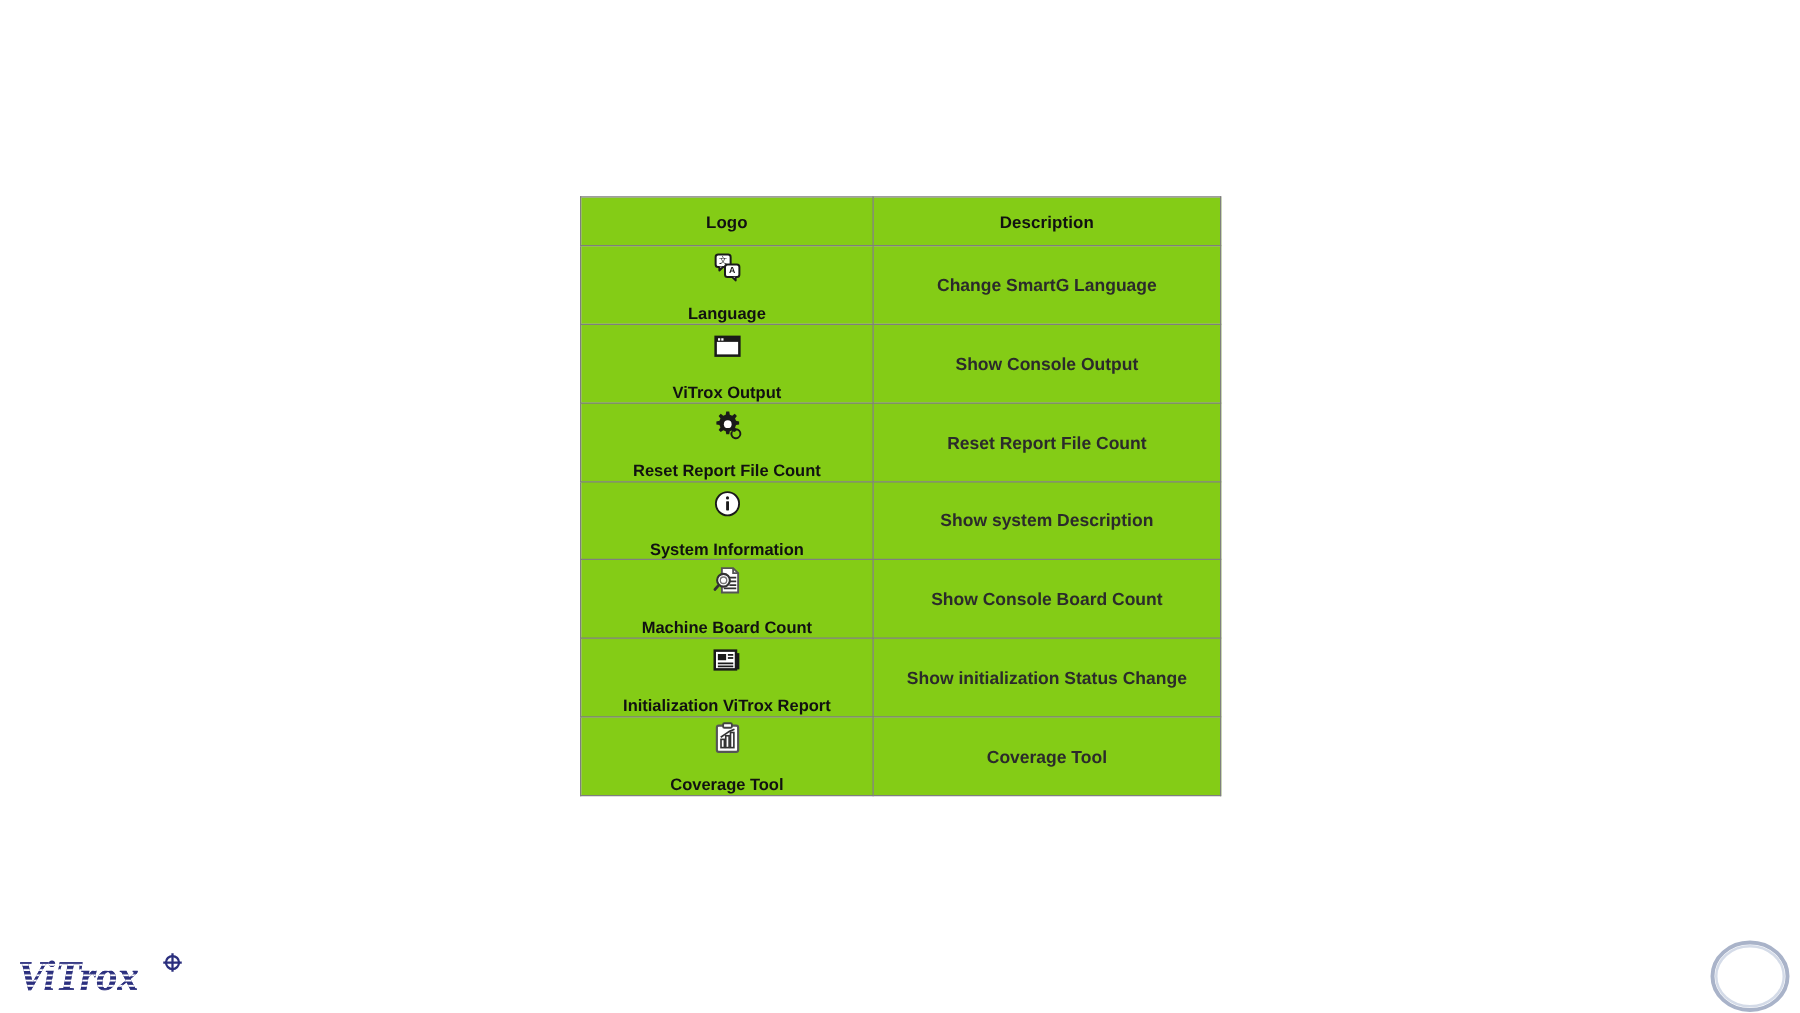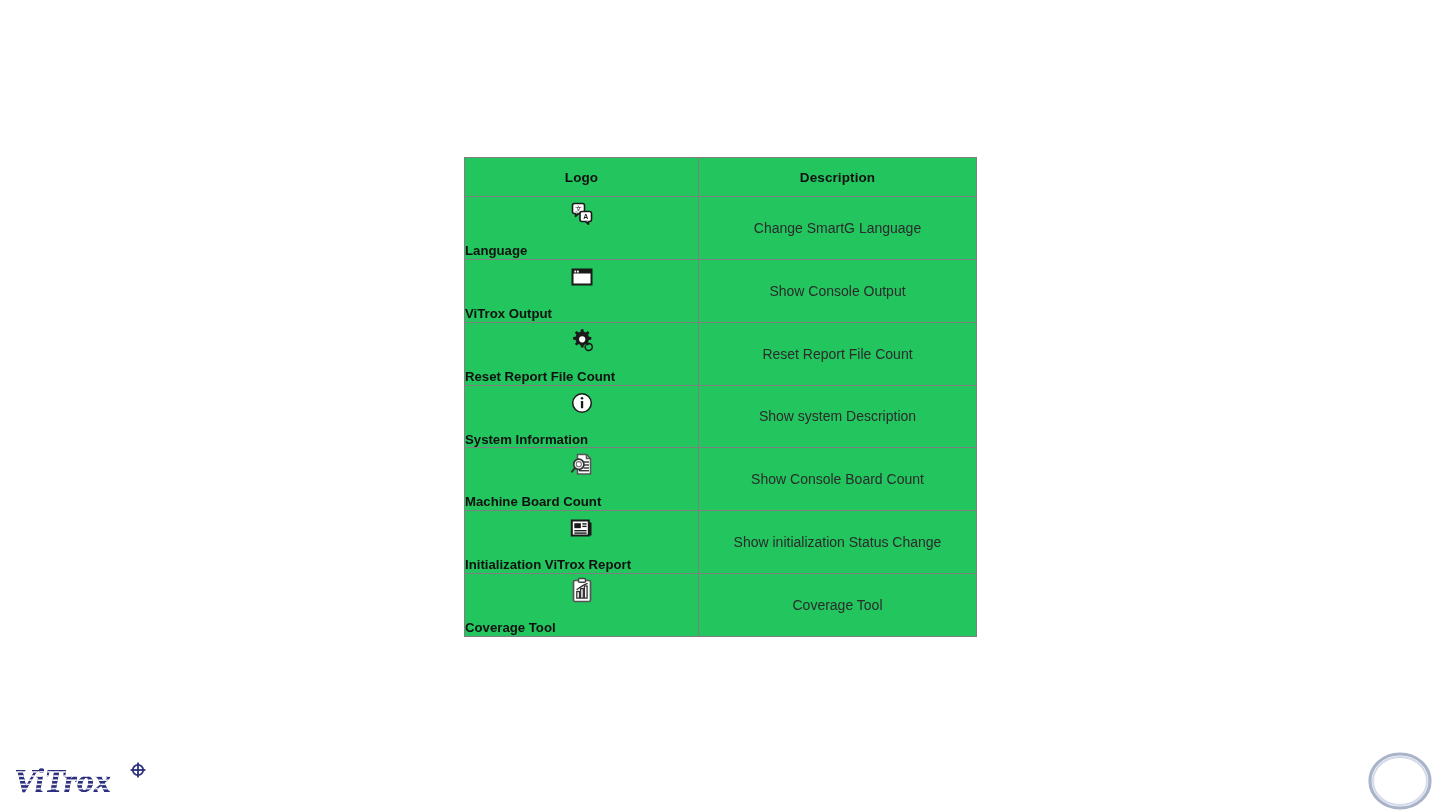--- a/index.html
+++ b/index.html
@@ -21,56 +21,56 @@
     left: 464px;
     top: 157px;
     width: 512px;
     border-collapse: collapse;
     table-layout: fixed;
   }
   .doc-table td, .doc-table th {
     border: 1px solid #7f7f7f;
     padding: 0;
     vertical-align: middle;
-    background: #22c55e;
+    background: #84cc16;
   }
   .col-logo { width: 234px; }
   .col-desc { width: 278px; }
 
   .hdr-cell {
     height: 38px;
     text-align: center;
     font-size: 13.5px;
     font-weight: bold;
     color: #111111;
     letter-spacing: .1px;
   }
 
   .logo-cell {
-    text-align: left;
+    text-align: center;
     padding: 9px 4px 10px 4px;
   }
   .icon-wrap {
     height: 34px;
     display: flex;
     align-items: center;
     justify-content: center;
     margin-bottom: 12px;
   }
   .row-label {
     font-size: 13.2px;
     font-weight: bold;
     color: #111111;
     line-height: 1.2;
     white-space: nowrap;
   }
   .desc-cell {
     text-align: center;
     font-size: 14px;
-    font-weight: normal;
+    font-weight: bold;
     color: #2b2b2b;
     padding: 6px 10px;
     line-height: 1.3;
     margin-top: 12px;
   }
 
   
   .vitrox-logo {
     position: absolute;
     left: 14px;

